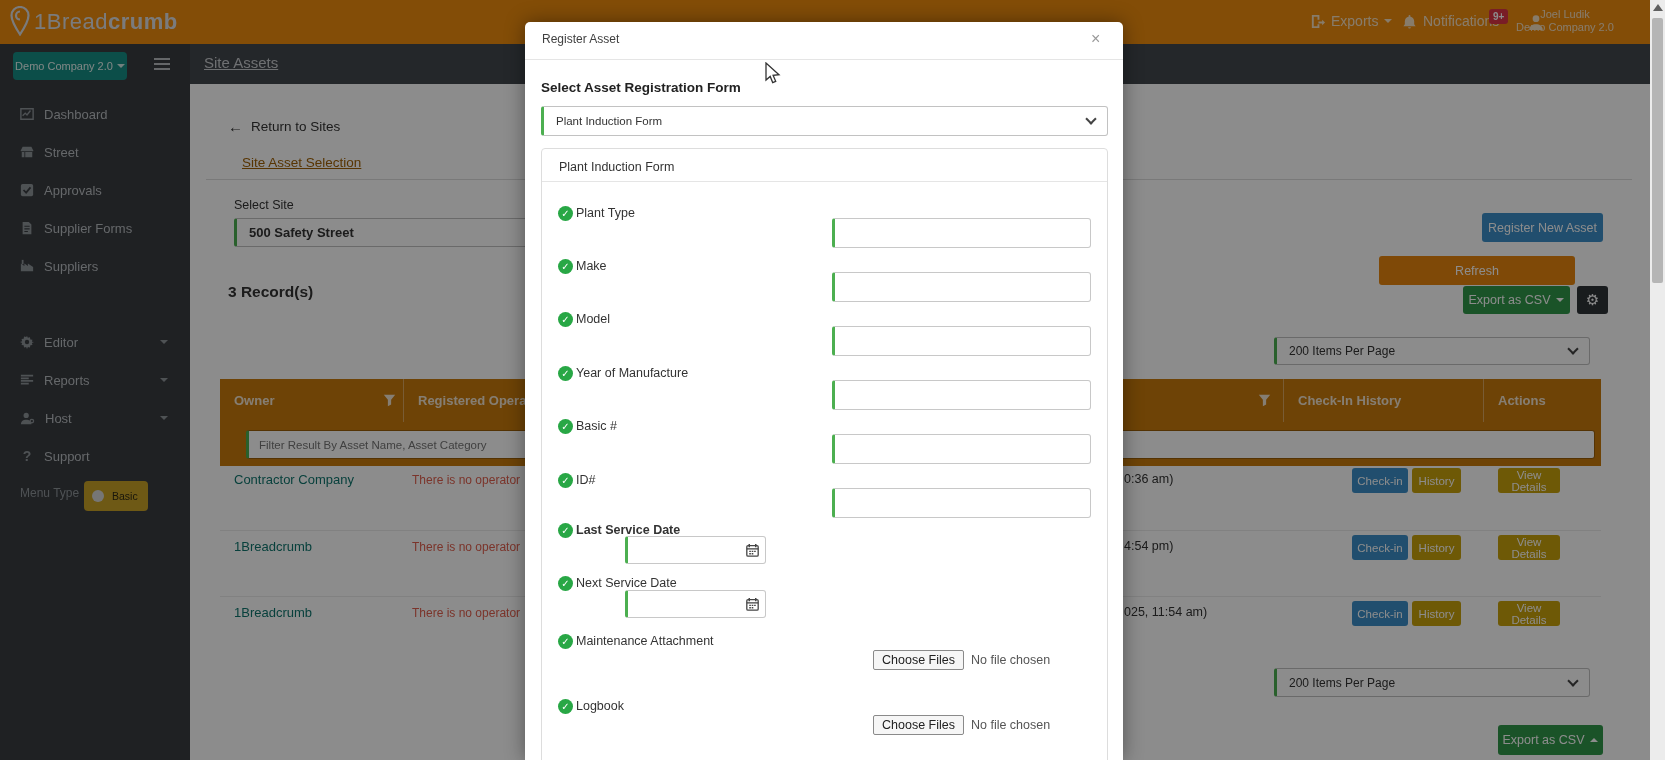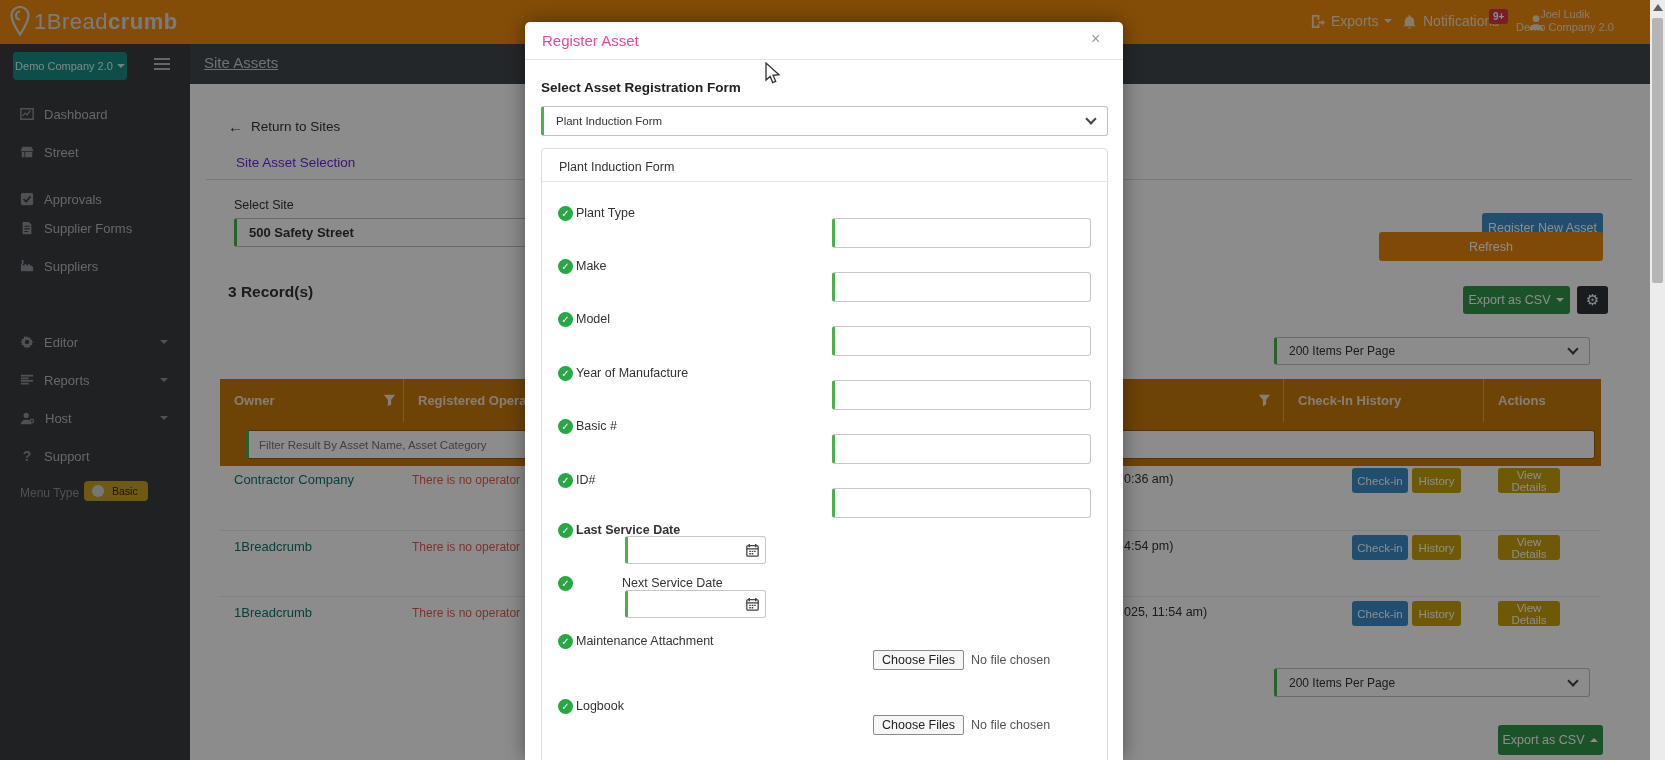--- a/index.html
+++ b/index.html
@@ -29,29 +29,29 @@
   .hamburger:before { content:""; position:absolute; left:0; top:3px; width:16px; height:2px; background:#b9bcbf; }
   .sidebar { left:0; top:44px; width:190px; height:716px; background:#393d41; z-index:1; }
   .company-btn { left:13px; top:52px; width:114px; height:28px; background:#178f85; color:#e8f4f2;
                  font-size:11px; border-radius:4px; display:flex; align-items:center; justify-content:center; gap:4px; }
   .side-item { left:0; width:190px; height:30px; display:flex; align-items:center; gap:10px;
                padding-left:20px; color:#b9bdc1; font-size:13px; }
   .side-item svg { flex:0 0 auto; }
   .side-chevron { position:absolute; right:22px; width:0; height:0; border-left:4px solid transparent;
                   border-right:4px solid transparent; border-top:4px solid #8f959a; }
   .menu-type { left:20px; top:486px; color:#8f959a; font-size:12px; }
-  .toggle { left:84px; top:481px; width:64px; height:20px; background:#c9a227; border-radius:4px;
+  .toggle { left:84px; top:481px; width:64px; height:30px; background:#c9a227; border-radius:4px;
             display:flex; align-items:center; color:#2e2a14; font-size:10.5px; }
   .toggle .knob { width:12px; height:12px; border-radius:50%; background:#d8d8d8; margin:0 8px 0 8px; }
 
   
   .content-bg { left:190px; top:84px; width:1475px; height:676px; background:#fff; }
   .back-link { left:228px; top:118px; color:#333; font-size:13.5px; display:flex; gap:8px; align-items:center; }
   .back-arrow { font-size:15px; color:#333; }
-  .card-title { left:236px; top:155px; font-size:13.5px; color:#6d28d9; }
+  .card-title { left:242px; top:155px; font-size:13.5px; color:#a16207;text-decoration:underline; }
   .card-divider { left:206px; top:179px; width:1426px; height:1px; background:#ddd; }
   .lbl { color:#333; font-size:12.5px; }
   .sel { background:#fff; border:1px solid #c2c2c2; border-left:3px solid #4caf50; border-radius:3px;
          display:flex; align-items:center; padding:0 12px; color:#333; font-size:12px; }
   .sel .chev { margin-left:auto; width:8px; height:8px; border-right:2px solid #444; border-bottom:2px solid #444;
                transform:rotate(45deg); margin-top:-4px; }
   .records { left:228px; top:283px; font-size:15.5px; font-weight:bold; color:#333; }
 
   .btn { display:flex; align-items:center; justify-content:center; color:#fff; font-size:12.5px;
          border-radius:3px; text-align:center; }
@@ -79,21 +79,21 @@
 
   
   .backdrop { left:0; top:0; width:1665px; height:760px; background:rgba(0,0,0,0.45); z-index:10; }
   .scrollbar { left:1650px; top:0; width:15px; height:760px; background:#ececec; z-index:20; }
   .scroll-up { left:1653px; top:4px; width:0; height:0; border-left:5px solid transparent;
                border-right:5px solid transparent; border-bottom:7px solid #606060; z-index:21; }
   .scroll-thumb { left:1652px; top:18px; width:11px; height:265px; background:#b5b5b5; border-radius:2px; z-index:21; }
 
   .modal { left:525px; top:22px; width:598px; height:738px; background:#fff; border-radius:5px 5px 0 0;
            box-shadow:0 0 20px rgba(0,0,0,.4); overflow:hidden; z-index:30; }
-  .modal-title { left:17px; top:10px; font-size:15px; color:#ec4899; }
+  .modal-title { left:17px; top:10px; font-size:12px; color:#404040; }
   .modal-close { left:566px; top:8px; font-size:16px; color:#999; }
   .modal-divider { left:0; top:37px; width:598px; height:1px; background:#e5e5e5; }
   .modal-label { left:16px; top:58px; font-size:13.5px; font-weight:bold; color:#222; }
   .modal-select { left:16px; top:84px; width:567px; height:30px; }
   .panel { left:16px; top:126px; width:567px; height:650px; border:1px solid #ddd; border-radius:4px; }
   .panel-title { position:absolute; left:17px; top:11px; font-size:12.5px; color:#333; }
   .panel-divider { position:absolute; left:0; top:32px; width:100%; height:1px; background:#e5e5e5; }
   .chk { position:absolute; width:15px; height:15px; border-radius:50%; background:#28a745; color:#fff;
          font-size:10px; display:flex; align-items:center; justify-content:center; }
   .f-label { position:absolute; font-size:12.5px; color:#333; }
@@ -163,21 +163,21 @@
       </svg>
     <span>Dashboard</span>
   </div>
   <div class="abs side-item" style="top:137px; z-index:2">
     <svg width="14" height="14" viewBox="0 0 16 16">
         <path d="M1 6l2-4h10l2 4v1H1z" fill="#8f959a"></path>
         <path d="M2 8h3v6H2zM6 8h8v6H6z" fill="#8f959a"></path>
       </svg>
     <span>Street</span>
   </div>
-  <div class="abs side-item" style="top:184px; z-index:2">
+  <div class="abs side-item" style="top:175px; z-index:2">
     <svg width="14" height="14" viewBox="0 0 16 16">
         <rect x="1" y="1" width="14" height="14" rx="2" fill="#8f959a"></rect>
         <path d="M4 8l3 3 5-6" fill="none" stroke="#393d41" stroke-width="2"></path>
       </svg>
     <span>Approvals</span>
   </div>
   <div class="abs side-item" style="top:213px; z-index:2">
     <svg width="14" height="14" viewBox="0 0 16 16">
         <path d="M3 1h7l3 3v11H3z" fill="#8f959a"></path>
         <path d="M5 6h6M5 9h6M5 12h4" stroke="#393d41" stroke-width="1.2"></path>
@@ -235,21 +235,21 @@
   <div class="abs card-divider" style="z-index:2"></div>
   <div class="abs lbl" style="left:234px; top:198px; z-index:2">Select Site</div>
   <div class="abs sel" style="left:234px; top:218px; width:672px; height:29px; font-weight:bold; font-size:13px; z-index:2">
     <span>500 Safety Street</span>
   </div>
   <div class="abs records" style="z-index:2">3 Record(s)</div>
 
   <div class="abs btn btn-blue" style="left:1482px; top:213px; width:121px; height:29px; z-index:2">
     <span>Register New Asset</span>
   </div>
-  <div class="abs btn btn-orange" style="left:1379px; top:232px; width:224px; height:29px; z-index:2">
+  <div class="abs btn btn-orange" style="left:1379px; top:256px; width:196px; height:29px; z-index:2">
     <span>Refresh</span>
   </div>
   <div class="abs btn btn-green" style="left:1463px; top:286px; width:107px; height:28px; gap:6px; z-index:2">
     <span>Export as CSV</span>
     <span class="caret" style="border-top-color:#fff"></span>
   </div>
   <div class="abs btn btn-dark" style="left:1577px; top:286px; width:31px; height:28px; z-index:2">
     <span style="font-size:15px;">⚙</span>
   </div>
   <div class="abs sel" style="left:1274px; top:337px; width:316px; height:28px; z-index:2">
@@ -381,21 +381,21 @@
       <div class="f-date" style="top:387px;">
         <svg class="cal-icon" width="13" height="13" viewBox="0 0 16 16">
             <rect x="1" y="2" width="14" height="13" rx="1.5" fill="none" stroke="#444" stroke-width="1.6"></rect>
             <path d="M1 6h14" stroke="#444" stroke-width="1.6"></path>
             <path d="M4 0v4M12 0v4" stroke="#444" stroke-width="1.8"></path>
             <path d="M4 9h2M7 9h2M10 9h2M4 12h2M7 12h2" stroke="#444" stroke-width="1.6"></path>
           </svg>
       </div>
 
       <div class="chk" style="left:16px; top:427px;">✓</div>
-      <div class="f-label" style="left:34px; top:427px;margin-left:46px;">Next Service Date</div>
+      <div class="f-label" style="left:34px; top:427px;">Next Service Date</div>
       <div class="f-date" style="top:441px;">
         <svg class="cal-icon" width="13" height="13" viewBox="0 0 16 16">
             <rect x="1" y="2" width="14" height="13" rx="1.5" fill="none" stroke="#444" stroke-width="1.6"></rect>
             <path d="M1 6h14" stroke="#444" stroke-width="1.6"></path>
             <path d="M4 0v4M12 0v4" stroke="#444" stroke-width="1.8"></path>
             <path d="M4 9h2M7 9h2M10 9h2M4 12h2M7 12h2" stroke="#444" stroke-width="1.6"></path>
           </svg>
       </div>
 
       <div class="chk" style="left:16px; top:485px;">✓</div>

